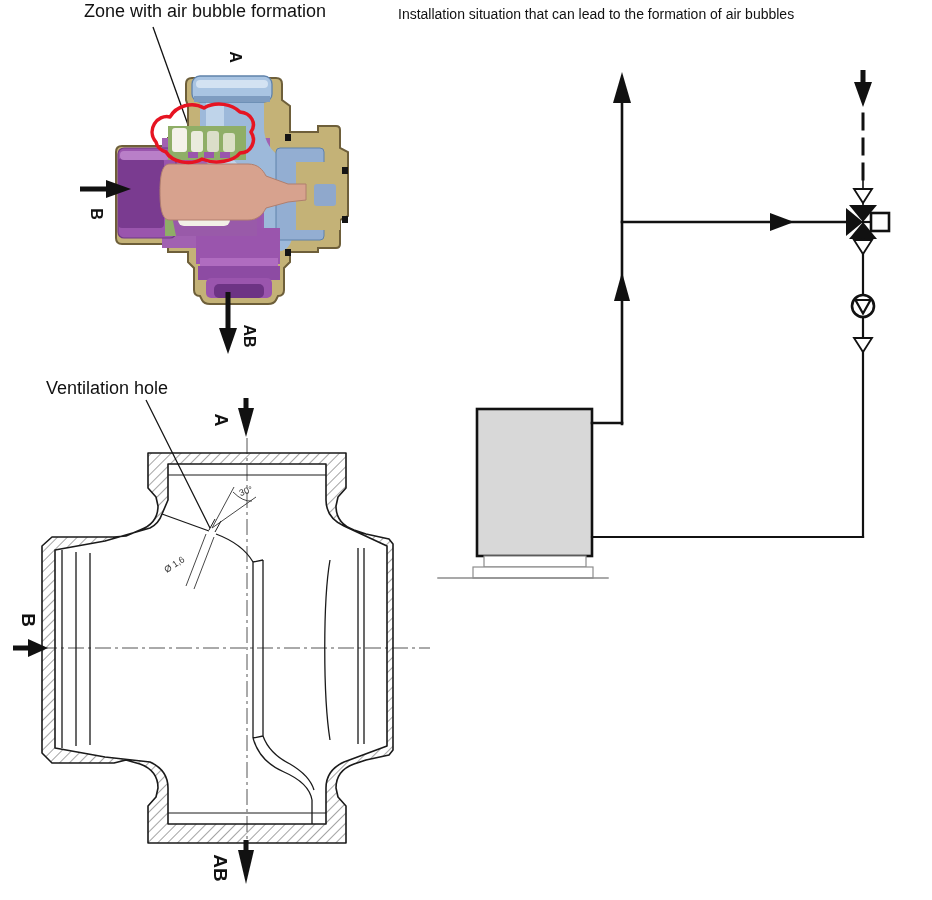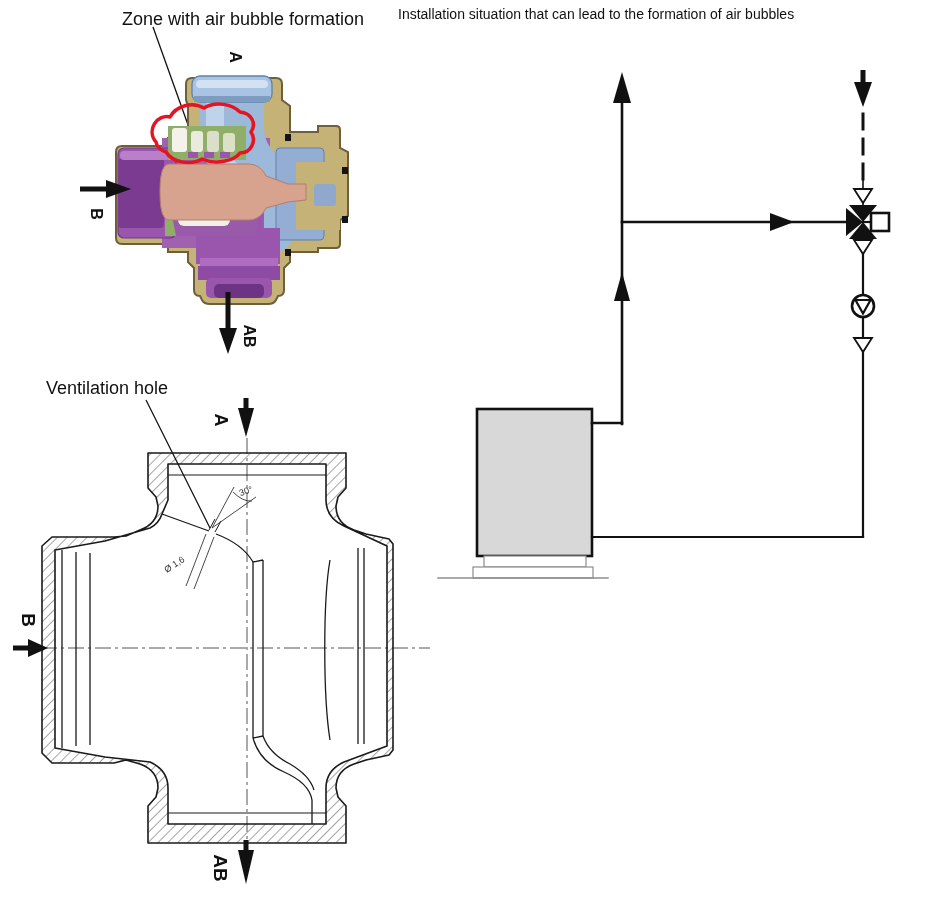--- a/index.html
+++ b/index.html
@@ -18,21 +18,21 @@
   }
   svg text{font-family:"Liberation Sans", sans-serif;}
   .portLetter{font-weight:bold;fill:#111;}
   .dimText{fill:#333;}
 </style>
 </head>
 <body>
 
 <div class="canvas">
 
-  <div class="annotation" style="left:84px;top:8px;margin-left:38px;">Zone with air bubble formation</div>
+  <div class="annotation" style="left:84px;top:0;">Zone with air bubble formation</div>
 
   <div class="fig-title">Installation situation that can lead to the formation of air bubbles</div>
 
   <div class="annotation" style="left:46px;top:377px;">Ventilation hole</div>
 
   <svg class="scene" viewBox="0 0 932 900">
     <defs>
       <pattern id="hatch" patternUnits="userSpaceOnUse" width="7" height="7" patternTransform="rotate(45)">
         <line x1="0" y1="0" x2="0" y2="7" stroke="#4a4a4a" stroke-width="1"></line>
       </pattern>

